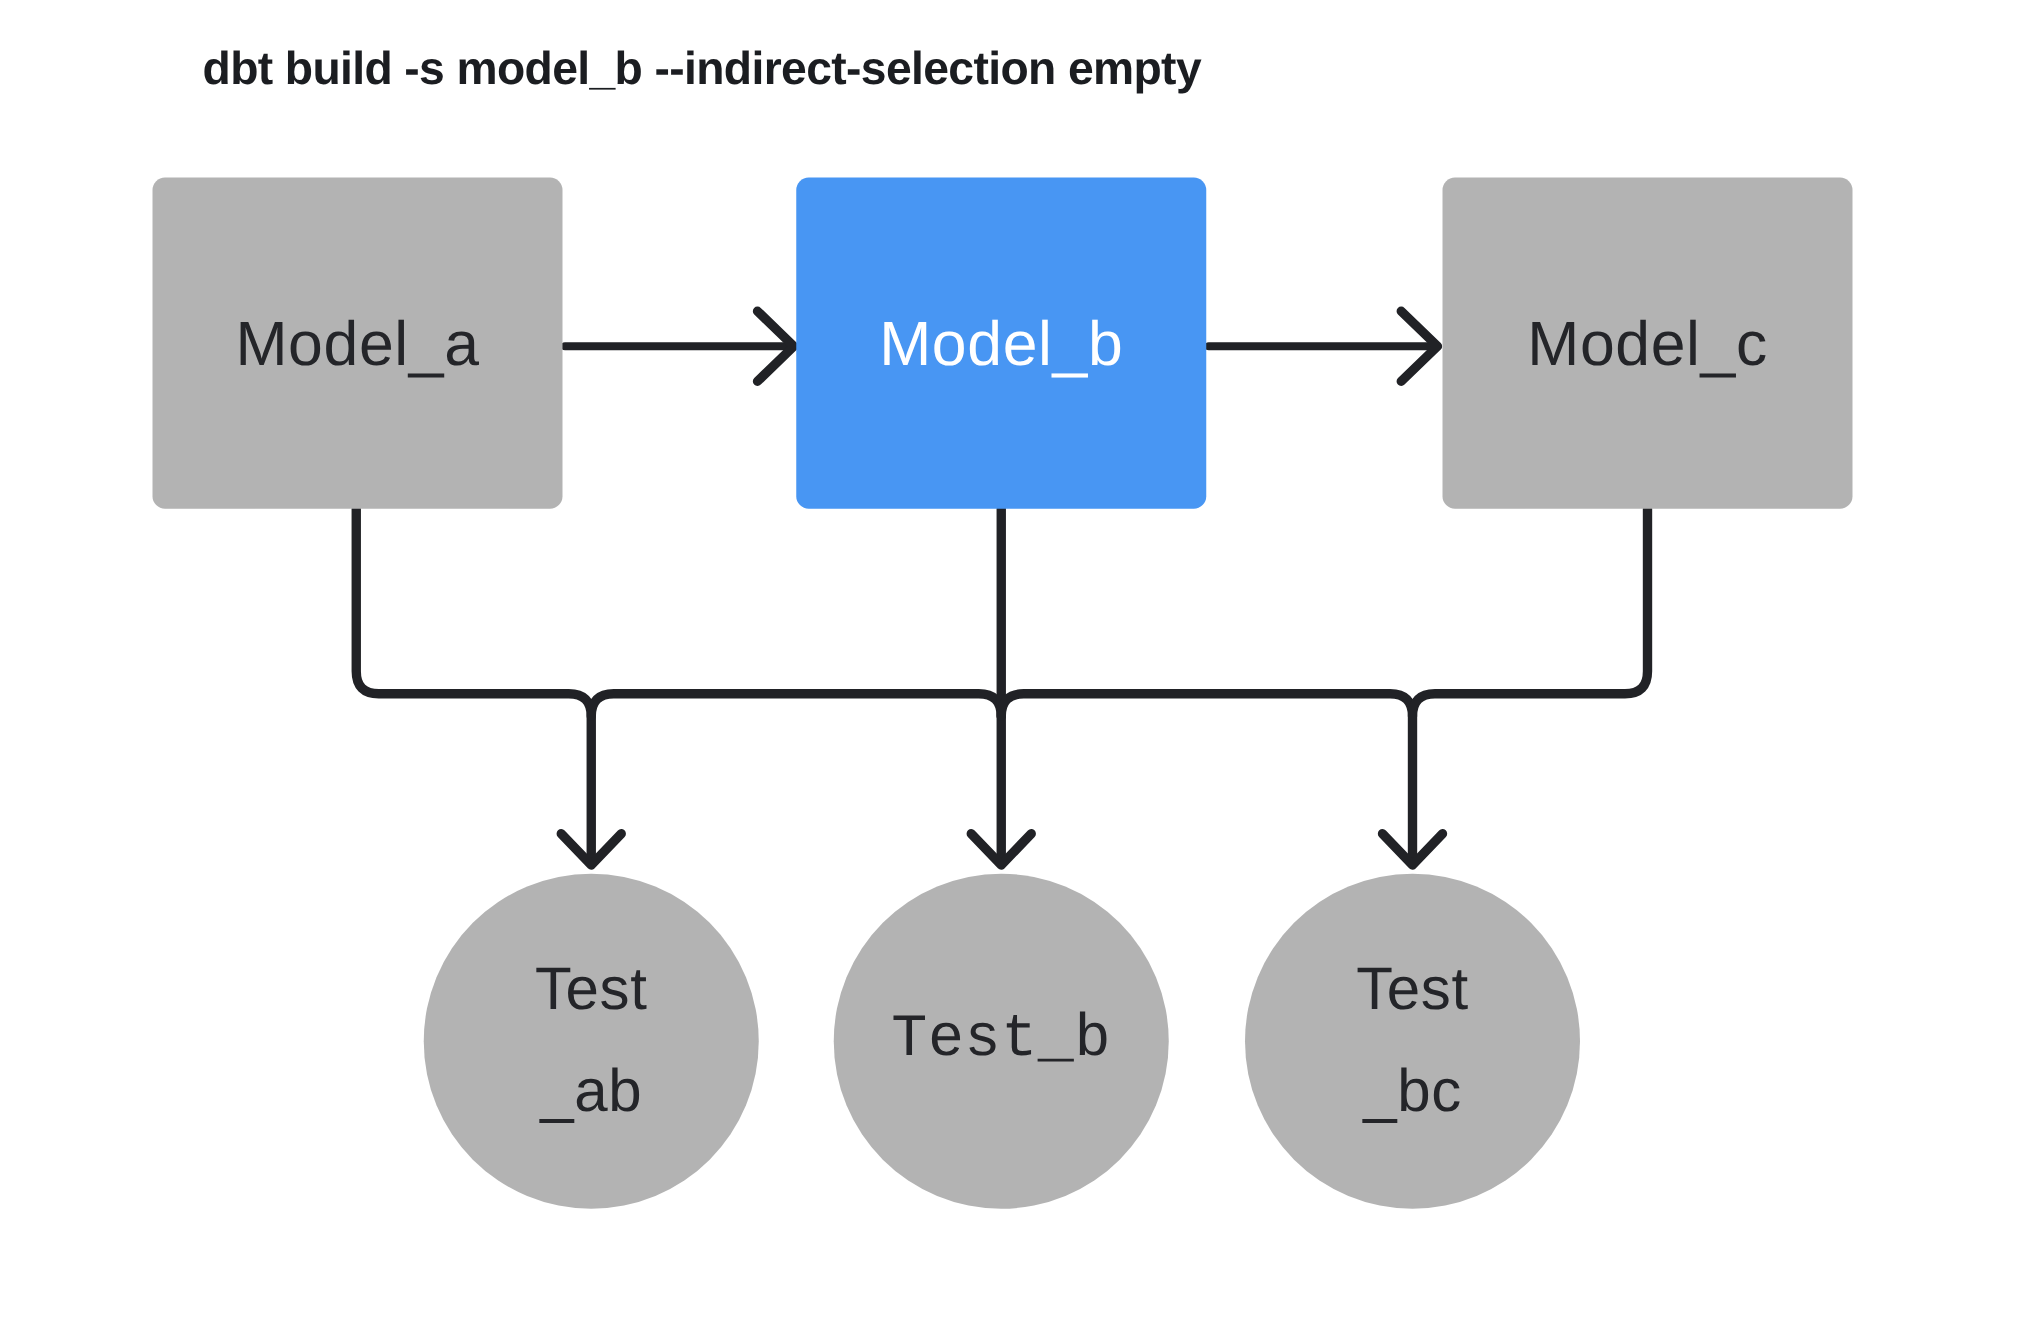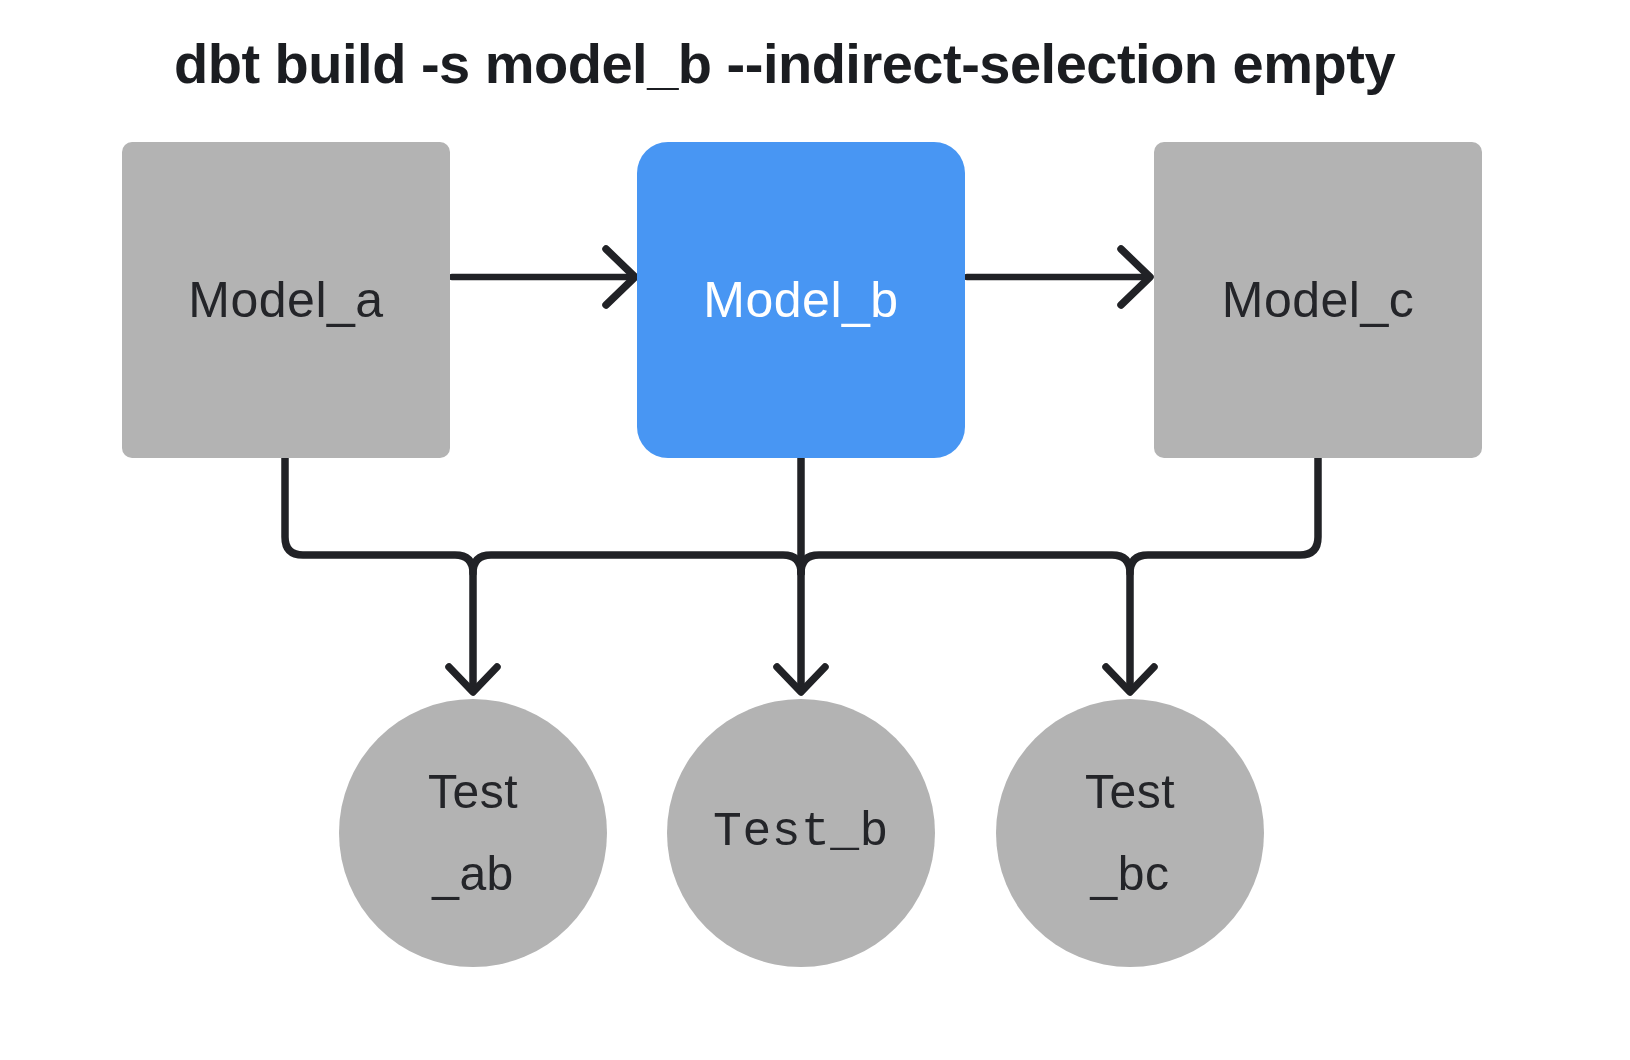--- a/index.html
+++ b/index.html
@@ -15,55 +15,53 @@
   .stage{
     position:relative;
     width:1630px;height:1060px;
     background:var(--color-background);
     overflow:hidden;
     font-family:"Liberation Sans", sans-serif;
   }
   .title{
     position:absolute;
     left:162px;top:36px;
-    font-size:56px;
+    font-size:37px;
     font-weight:600;
     letter-spacing:-0.5px;
     line-height:1;
     color:var(--color-title_text);
     white-space:nowrap;
-    margin-left:12px;
   }
   .edges{
     position:absolute;left:0;top:0;width:1630px;height:1060px;
   }
   .edge{
     fill:none;
     stroke:var(--color-edge);
     stroke-linecap:round;
     stroke-linejoin:round;
   }
   .edge.tree{stroke-width:7.5;}
   .edge.hshaft{stroke-width:6.5;}
   .edge.hhead{stroke-width:7.5;}
   .model-box{
     position:absolute;
     top:142px;
-    width:328px;height:316px;
+    width:328px;height:265px;
     background:var(--color-model_default);
     border-radius:10px;
     display:flex;align-items:center;justify-content:center;
     font-size:50px;
     color:var(--color-text_dark);
     letter-spacing:0.5px;
   }
   .model-box.selected{
     background:var(--color-model_selected);
     color:var(--color-text_light);
-    border-radius:31px;
   }
   .model-a{left:122px;}
   .model-b{left:637px;}
   .model-c{left:1154px;align-items:center;}
   .test-circle{
     position:absolute;
     top:699px;
     width:268px;height:268px;
     border-radius:50%;
     background:var(--color-model_default);

